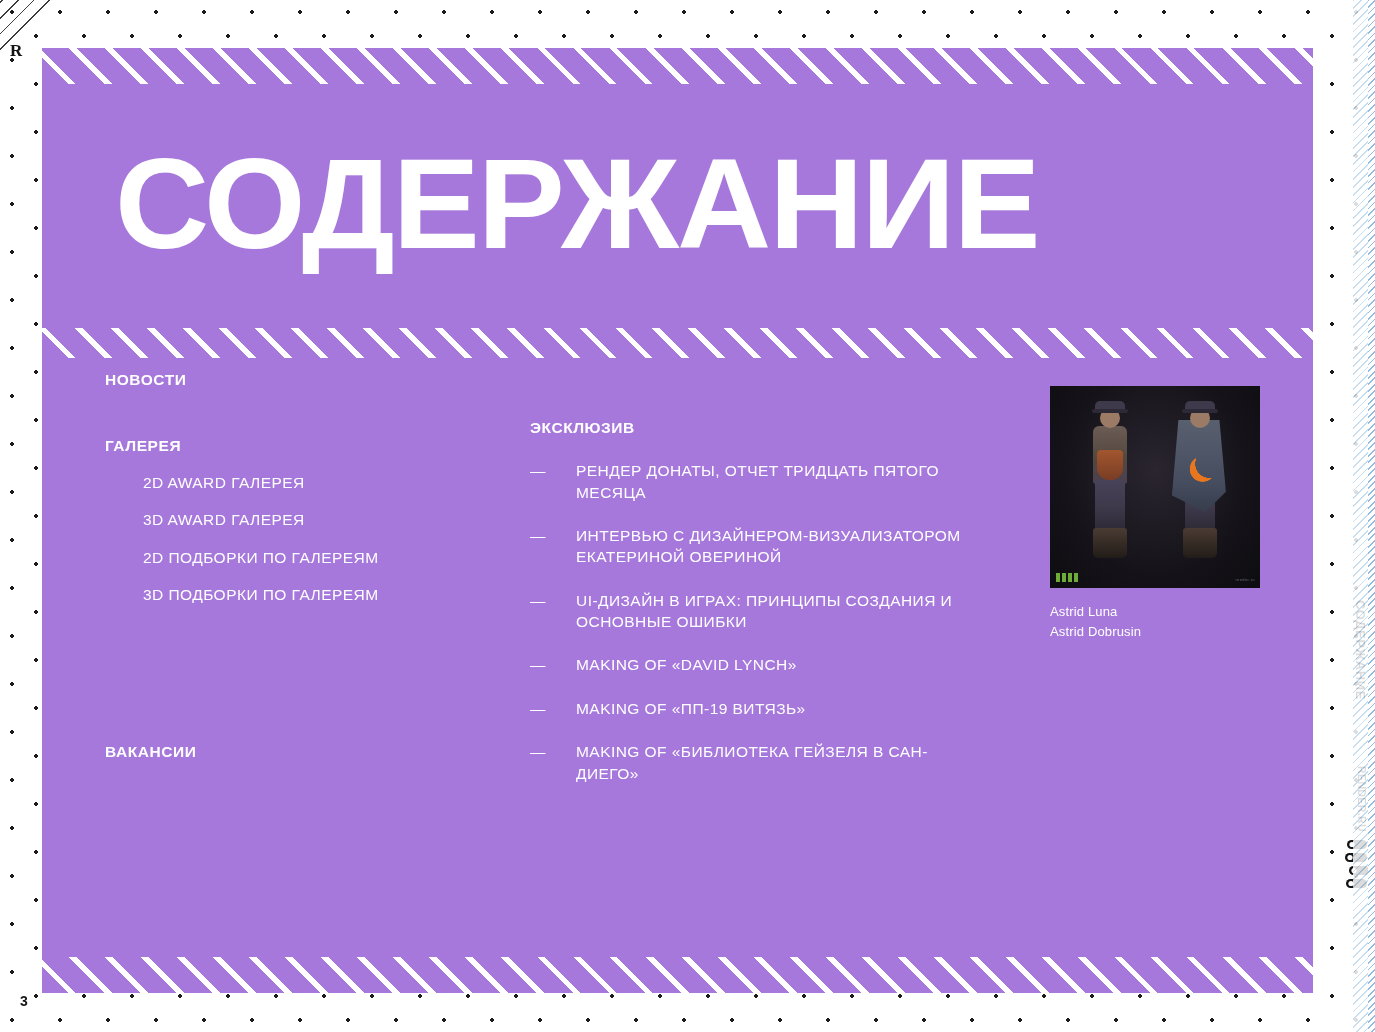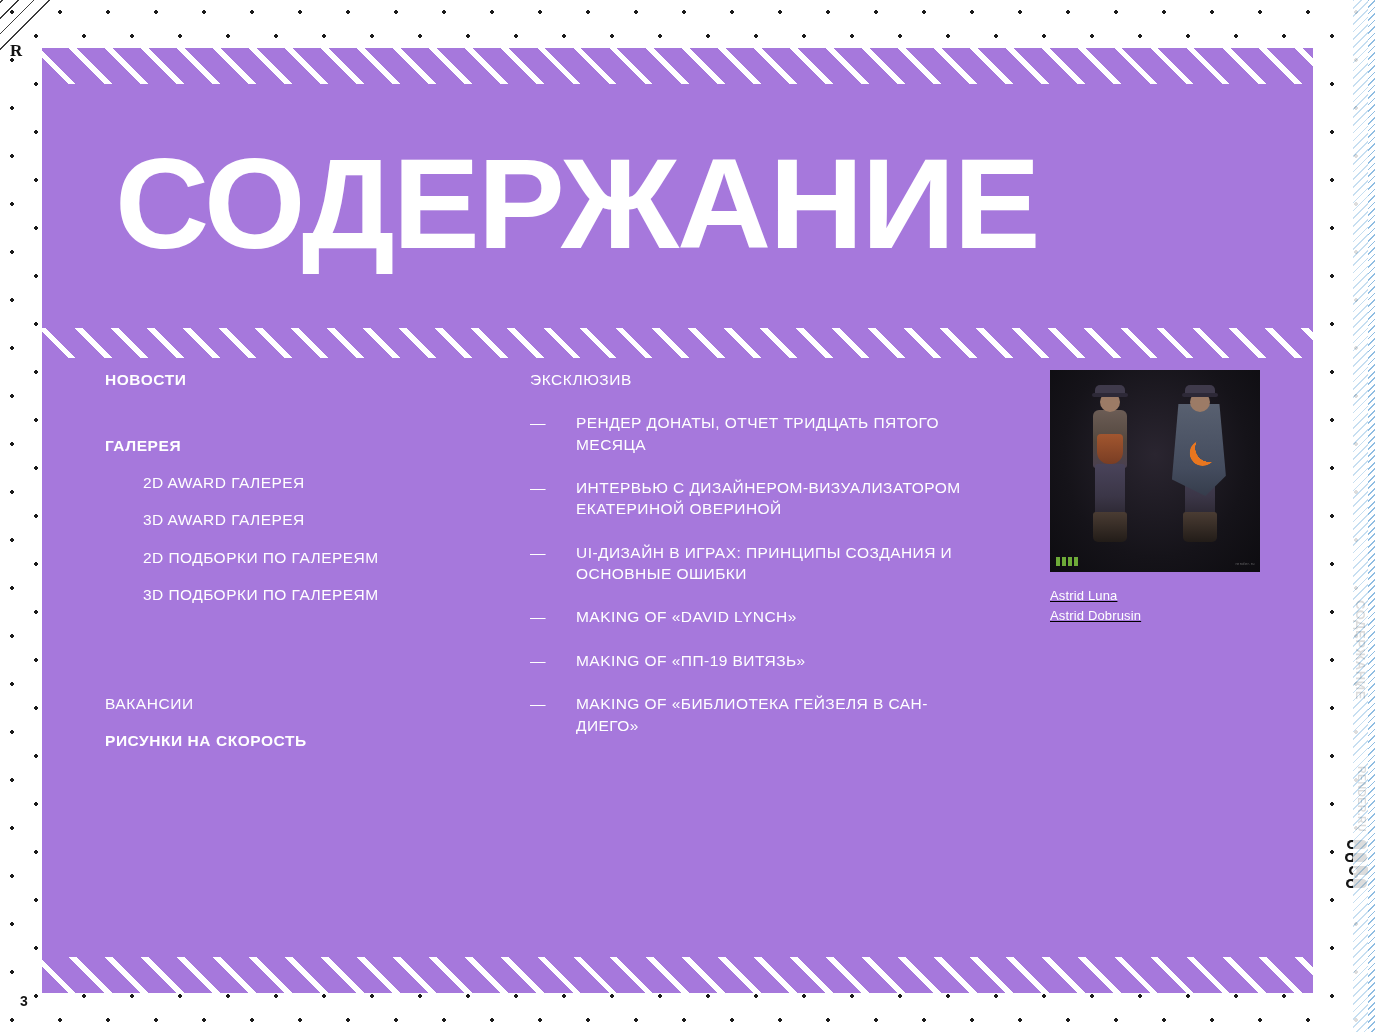--- a/index.html
+++ b/index.html
@@ -70,27 +70,27 @@
     font:900 128px/1 "Liberation Sans","DejaVu Sans",sans-serif;
     color:#ffffff;letter-spacing:-2px;
     transform:scaleX(1.02);transform-origin:left center;
     white-space:nowrap;
   }
   
   #content{position:absolute;left:0;top:322px;width:1271px;}
 
   .col-left  {position:absolute;left:63px;  top:0;  width:400px;}
   .col-mid   {position:absolute;left:488px; top:0;  width:450px;}
-  .col-right {position:absolute;left:1008px;top:0;  width:230px;text-decoration:underline;}
+  .col-right {position:absolute;left:1008px;top:16px;  width:230px;}
 
   .sec-head{
     font:700 15.5px/1.3 "Liberation Sans",sans-serif;
     color:#fff;letter-spacing:.55px;text-transform:uppercase;
   }
-  .sec-head.reg{font-weight:400;}
+  .sec-head.reg{font-weight:700;margin-top:48px;}
   .sub-item{
     font:400 15.5px/1.3 "Liberation Sans",sans-serif;
     color:#fff;letter-spacing:.45px;text-transform:uppercase;
     margin-left:38px;
   }
   .gap-lg{height:46px;}
   .gap-md{height:26px;}
   .gap-sm{height:17px;}
 
   .bullet-row{display:flex;align-items:flex-start;margin-top:22px;}
@@ -230,21 +230,20 @@
       <div class="sub-item">2D ПОДБОРКИ ПО ГАЛЕРЕЯМ</div>
       <div class="gap-sm"></div>
       <div class="sub-item">3D ПОДБОРКИ ПО ГАЛЕРЕЯМ</div>
       <div class="gap-sm"></div>
 
       <div class="gap-lg"></div>
       <div class="gap-md"></div>
 
       <div class="sec-head reg">ВАКАНСИИ</div>
       <div class="gap-sm"></div>
-      <div class="sec-head">РИСУНКИ НА СКОРОСТЬ</div>
     </div>
 
     <div class="col-mid">
       <div class="sec-head reg">ЭКСКЛЮЗИВ</div>
 
       <div class="bullet-row">
         <span class="dash">—</span>
         <span class="bullet-text">РЕНДЕР ДОНАТЫ, ОТЧЕТ ТРИДЦАТЬ ПЯТОГО МЕСЯЦА</span>
       </div>
 

